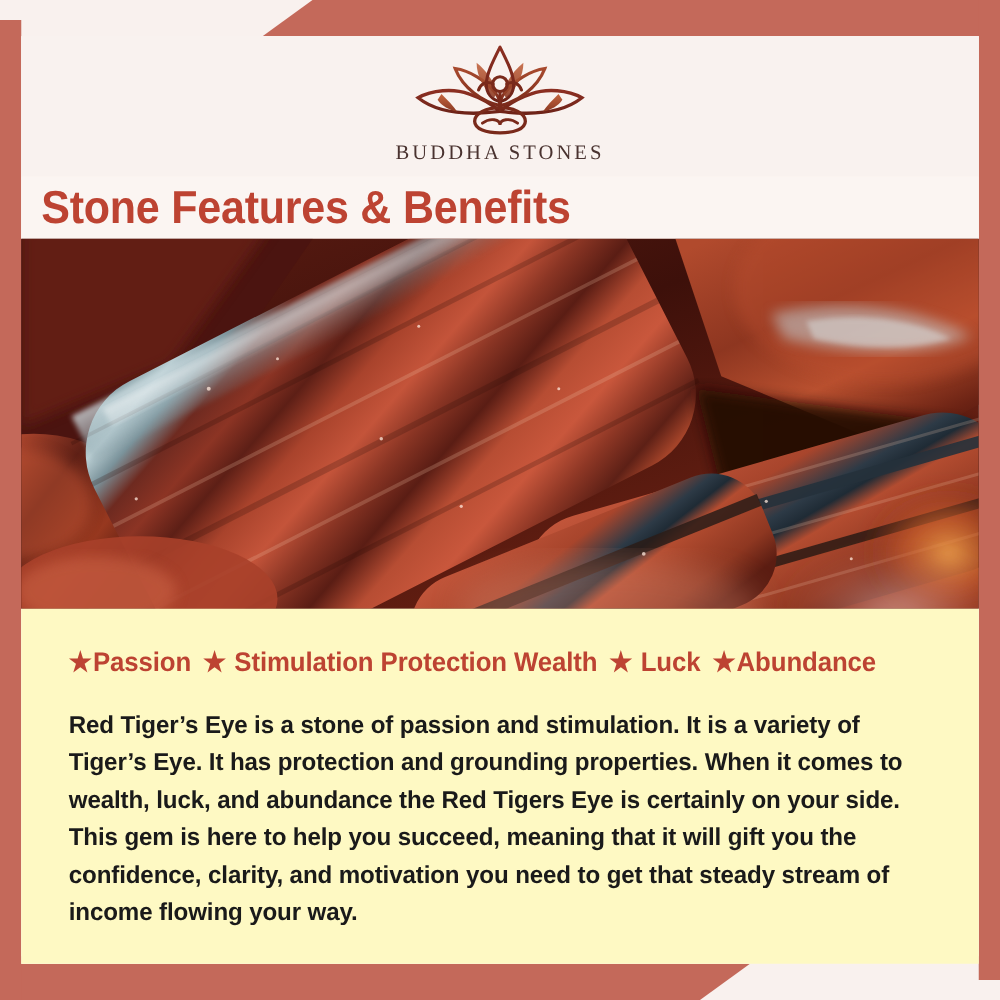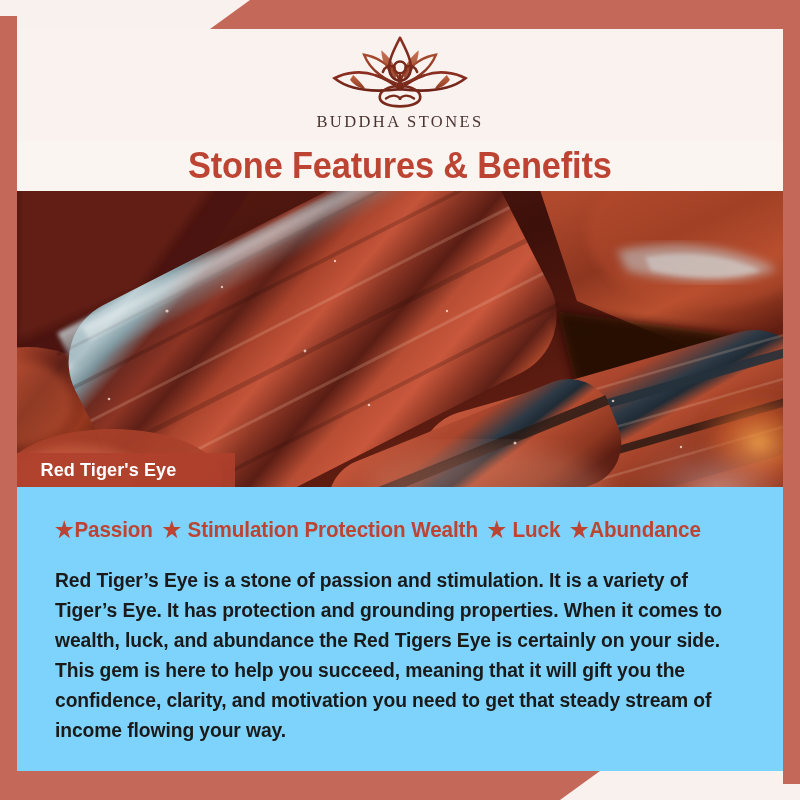--- a/index.html
+++ b/index.html
@@ -69,21 +69,21 @@
     letter-spacing:2.4px;
     color:#4a3330;
     font-weight:400;
     margin-top:1px;
   }
 
   
   #title-bar {
     height:50px;
     background:#fbf5f2;
-    display:flex; align-items:center; justify-content:center;
+    display:flex; align-items:center; justify-content:flex-start;
   }
   #title {
     font-family:"Liberation Sans Narrow","Liberation Sans",sans-serif;
     font-weight:bold;
     font-size:37px;
     color:#bd4332;
     letter-spacing:-0.2px;
     transform:scaleX(0.93);
     white-space:nowrap;
   }
@@ -114,21 +114,21 @@
     font-size:19px;
     letter-spacing:0.1px;
     transform:scaleX(0.95);
     white-space:nowrap;
   }
 
   
   #body-section {
     position:relative;
     height:284px;
-    background:#7dd3fc;
+    background:#fef9c3;
     padding:30px 38px 0 38px;
   }
   #keywords {
     display:flex;
     align-items:baseline;
     flex-wrap:nowrap;
     gap:0px;
     color:#bd4332;
     font-family:"Liberation Sans Narrow","Liberation Sans",sans-serif;
     font-weight:bold;
@@ -367,23 +367,20 @@
             <circle cx="352" cy="214" r="1.3"></circle>
           <circle cx="430" cy="120" r="1.2"></circle>
             <circle cx="498" cy="252" r="1.5"></circle>
           <circle cx="596" cy="210" r="1.3"></circle>
             <circle cx="664" cy="256" r="1.2"></circle>
           <circle cx="92" cy="208" r="1.3"></circle>
             <circle cx="318" cy="70" r="1.2"></circle>
         </g>
       </svg>
 
-      <div id="stone-ribbon">
-        <span id="stone-name">Red Tiger's Eye</span>
-      </div>
     </div>
 
     <div id="body-section">
       <div id="keywords">
         <span class="kw"><span class="kw-star">★</span><span>Passion</span></span>
         <span class="kw-gap"></span>
         <span class="kw"><span class="kw-star">★</span>&nbsp;<span>Stimulation Protection Wealth</span></span>
         <span class="kw-gap"></span>
         <span class="kw"><span class="kw-star">★</span>&nbsp;<span>Luck</span></span>
         <span class="kw-gap"></span>

